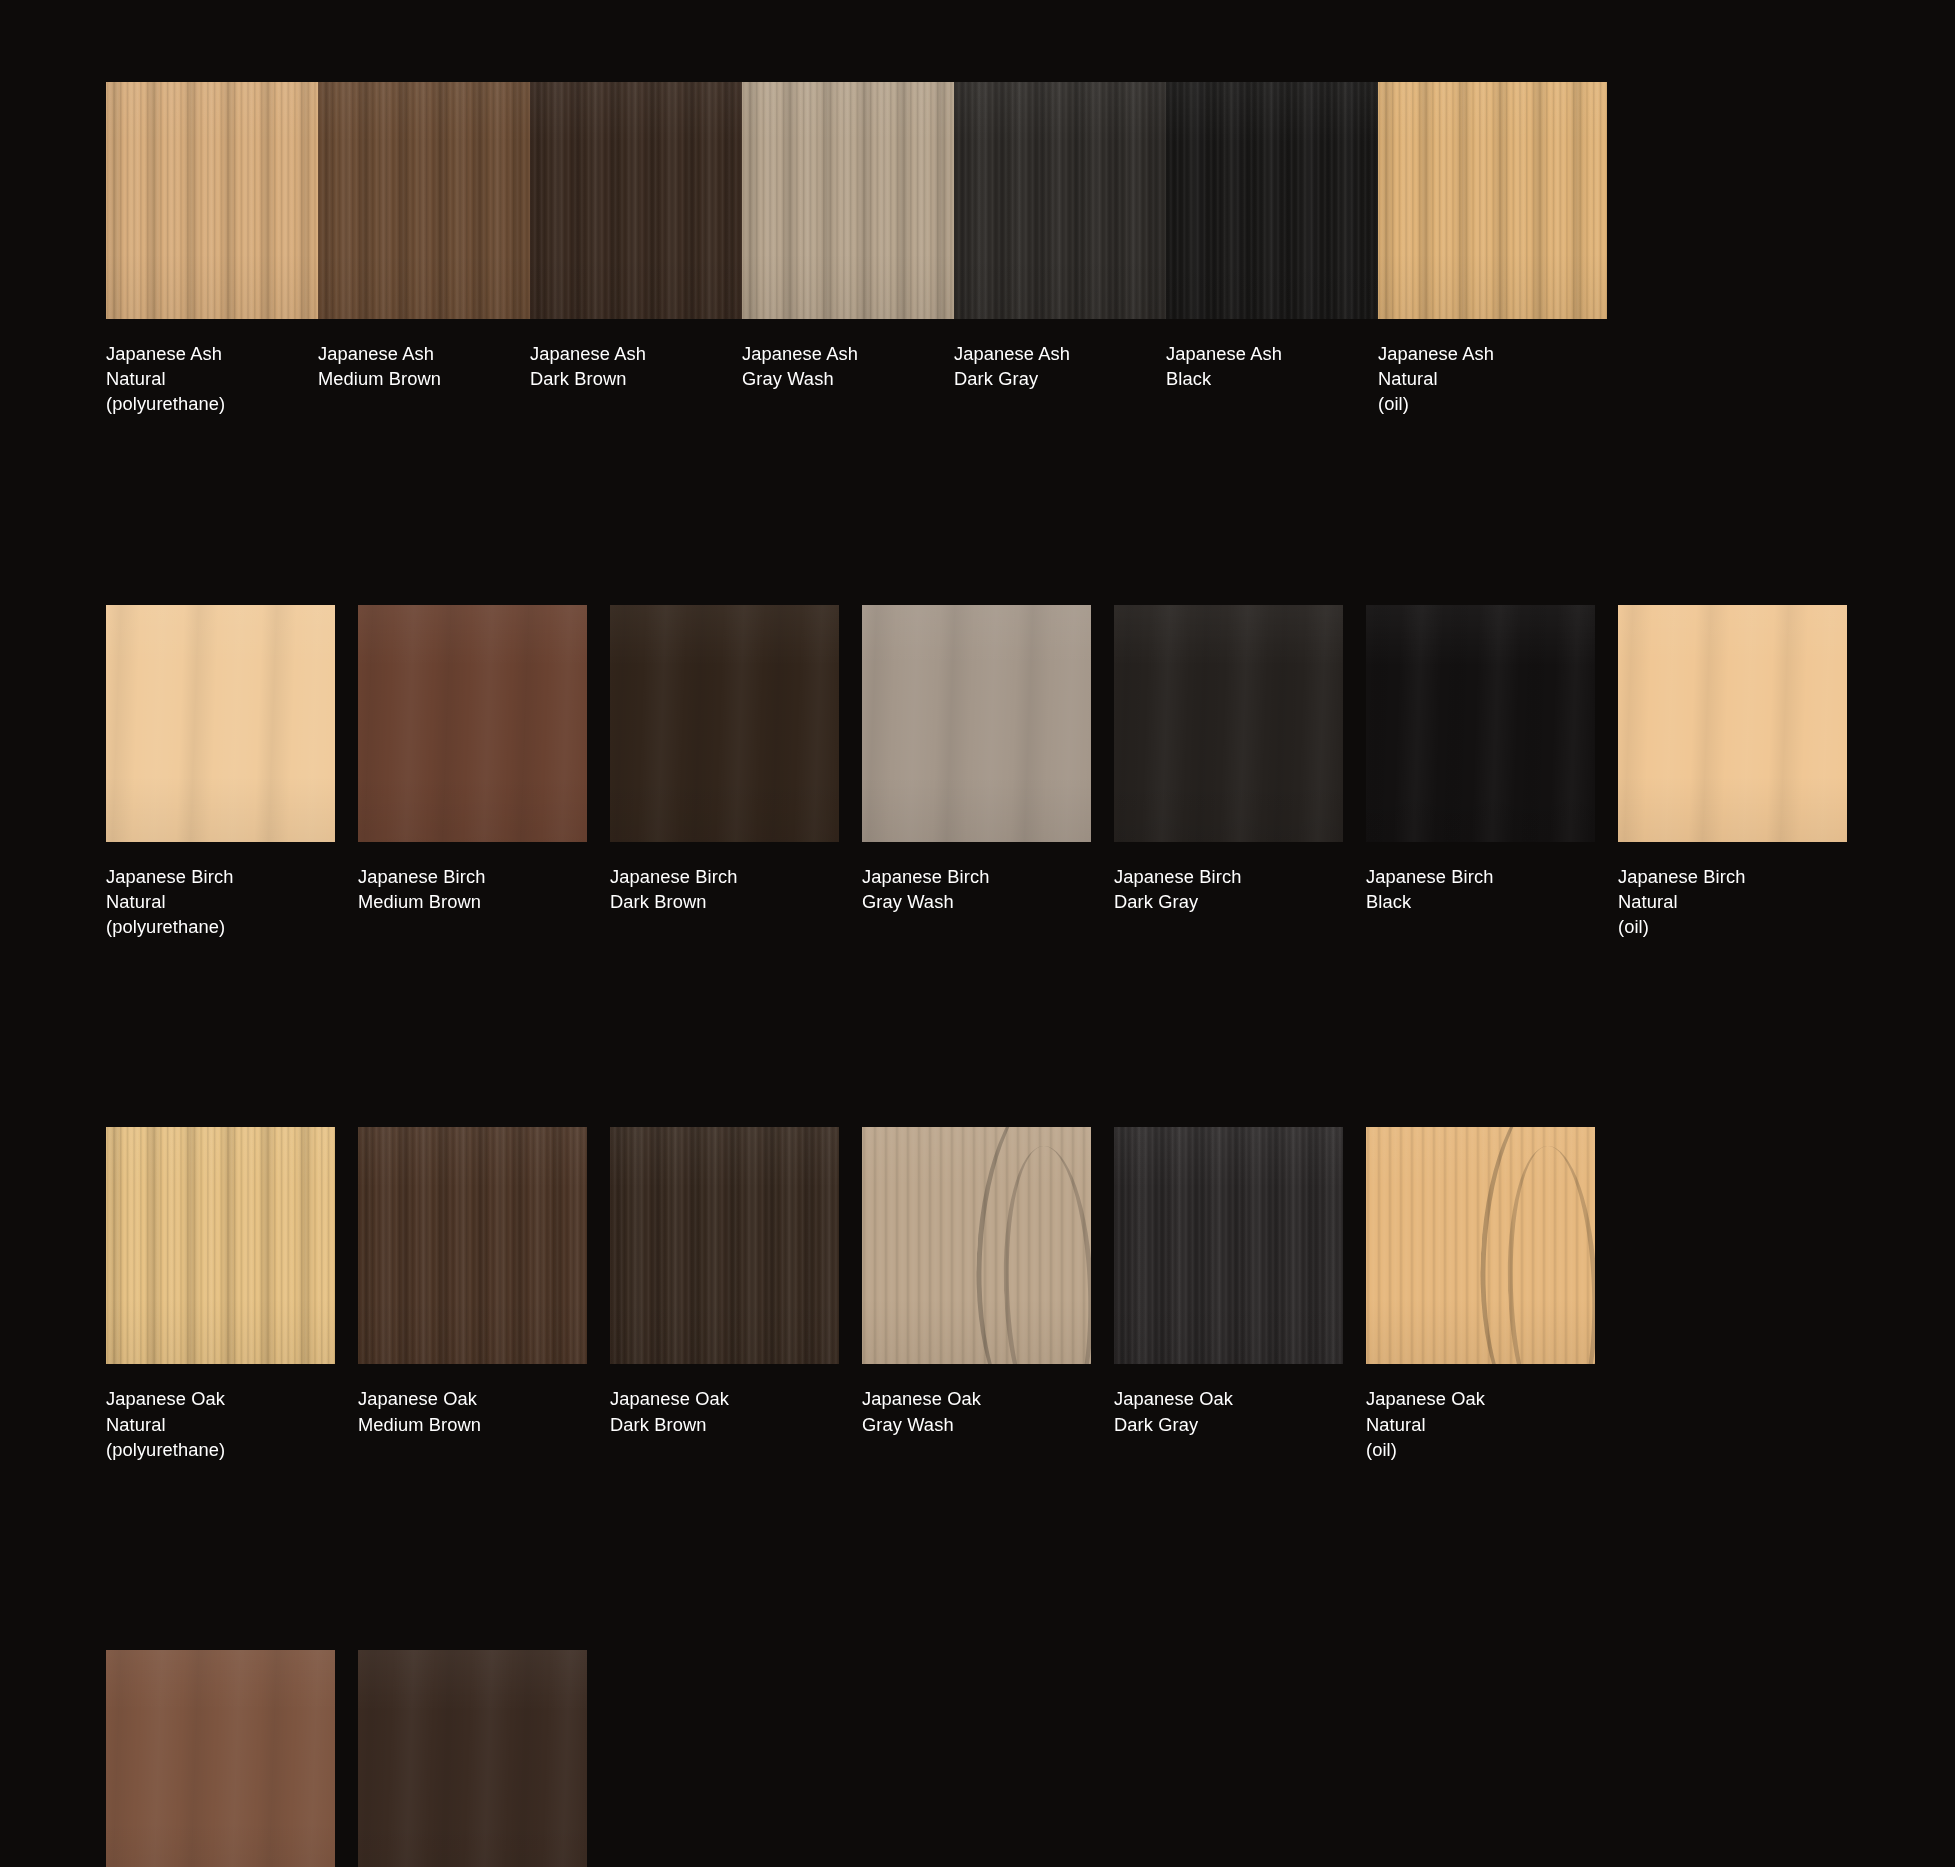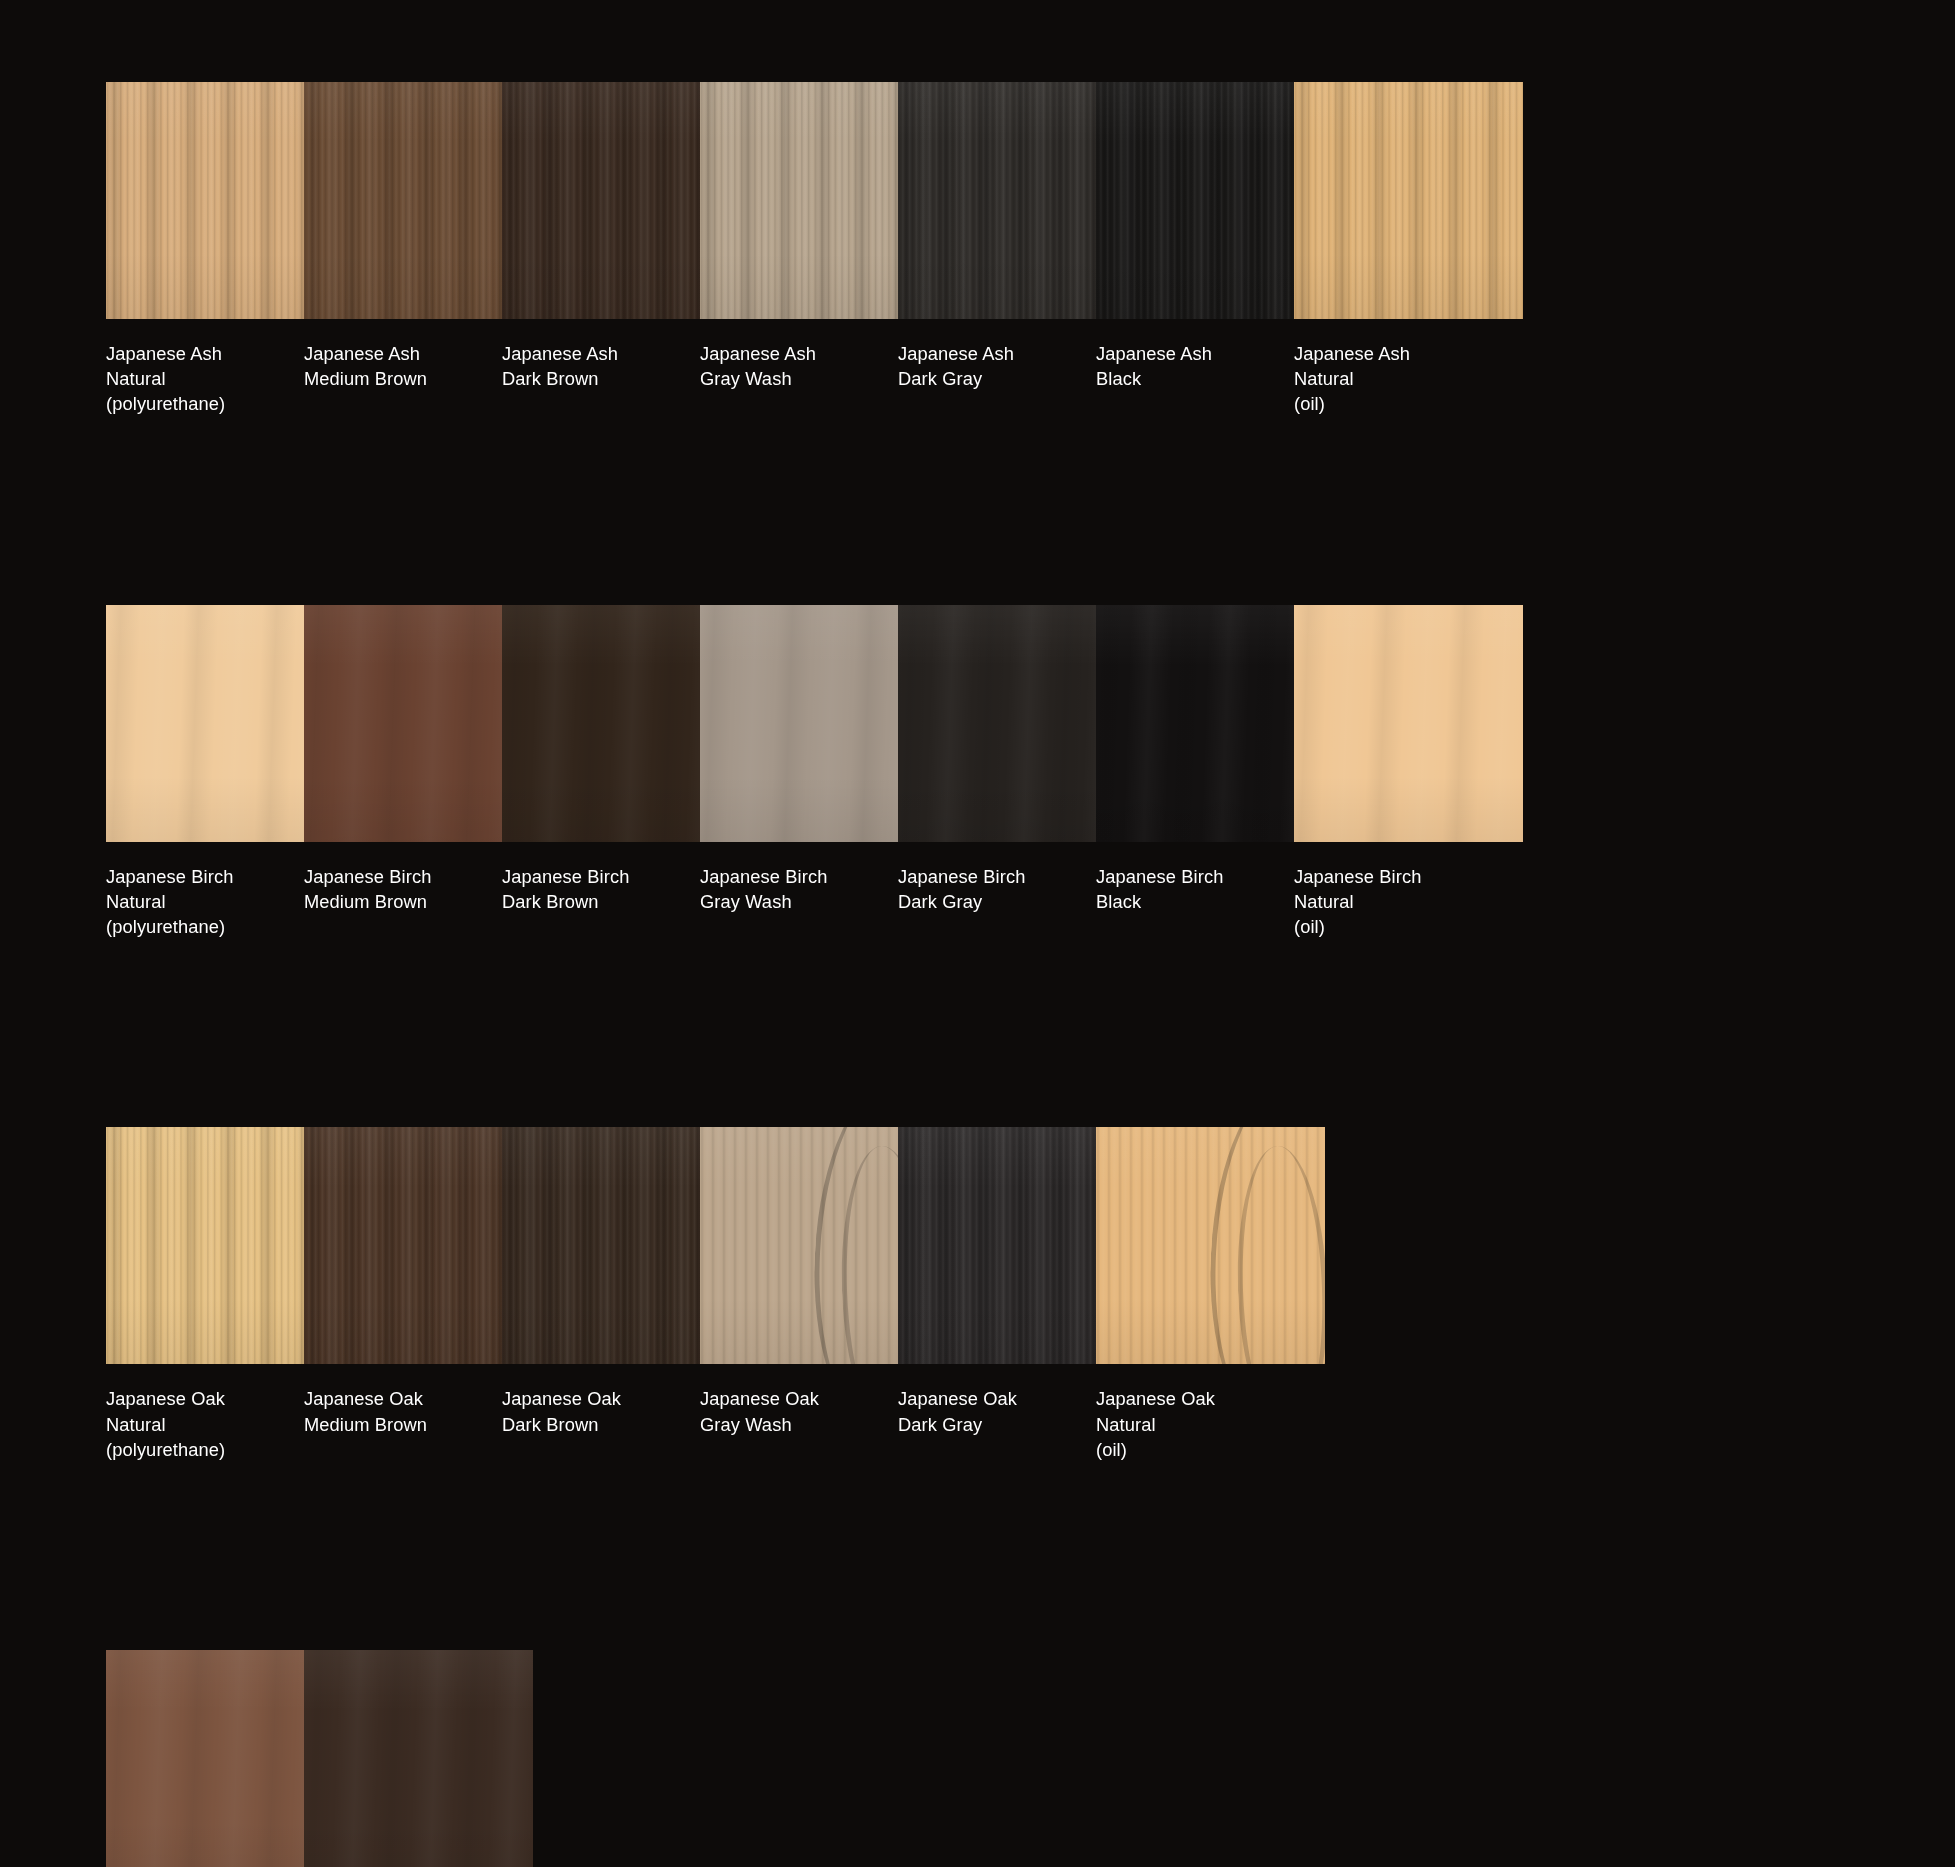--- a/index.html
+++ b/index.html
@@ -25,25 +25,25 @@
     padding: 82px 0 0 106px;
   }
 
   .swatch-row {
     display: flex;
     flex-direction: row;
     align-items: flex-start;
   }
 
   
-  .swatch-row + .swatch-row { margin-top: 188px; }
+  .swatch-row + .swatch-row { margin-top: 188px; gap: 40px; }
 
   .swatch-cell {
     width: 184px;
-    margin-right: 14px;
+    margin-right: 28px;
     flex: 0 0 auto;
   }
 
   .swatch-tile {
     width: 229px;
     height: 237px;
     position: relative;
     overflow: hidden;
     background-color: #2a2a2a;
   }

